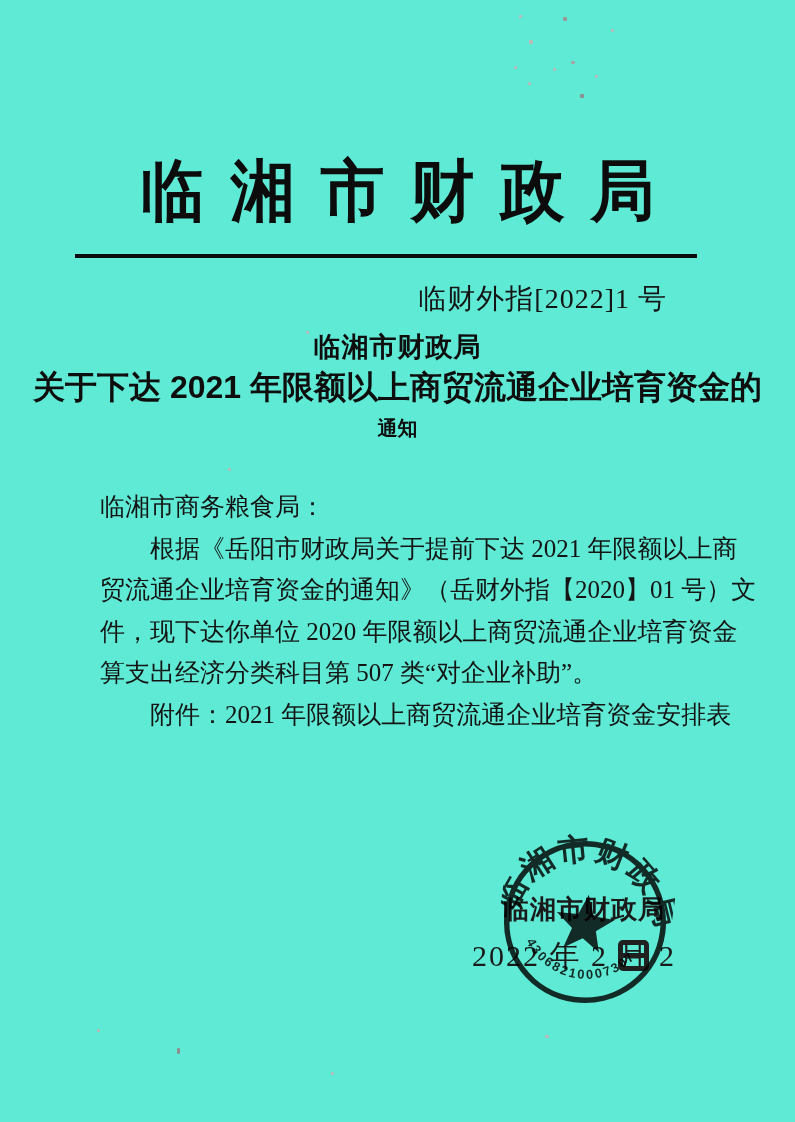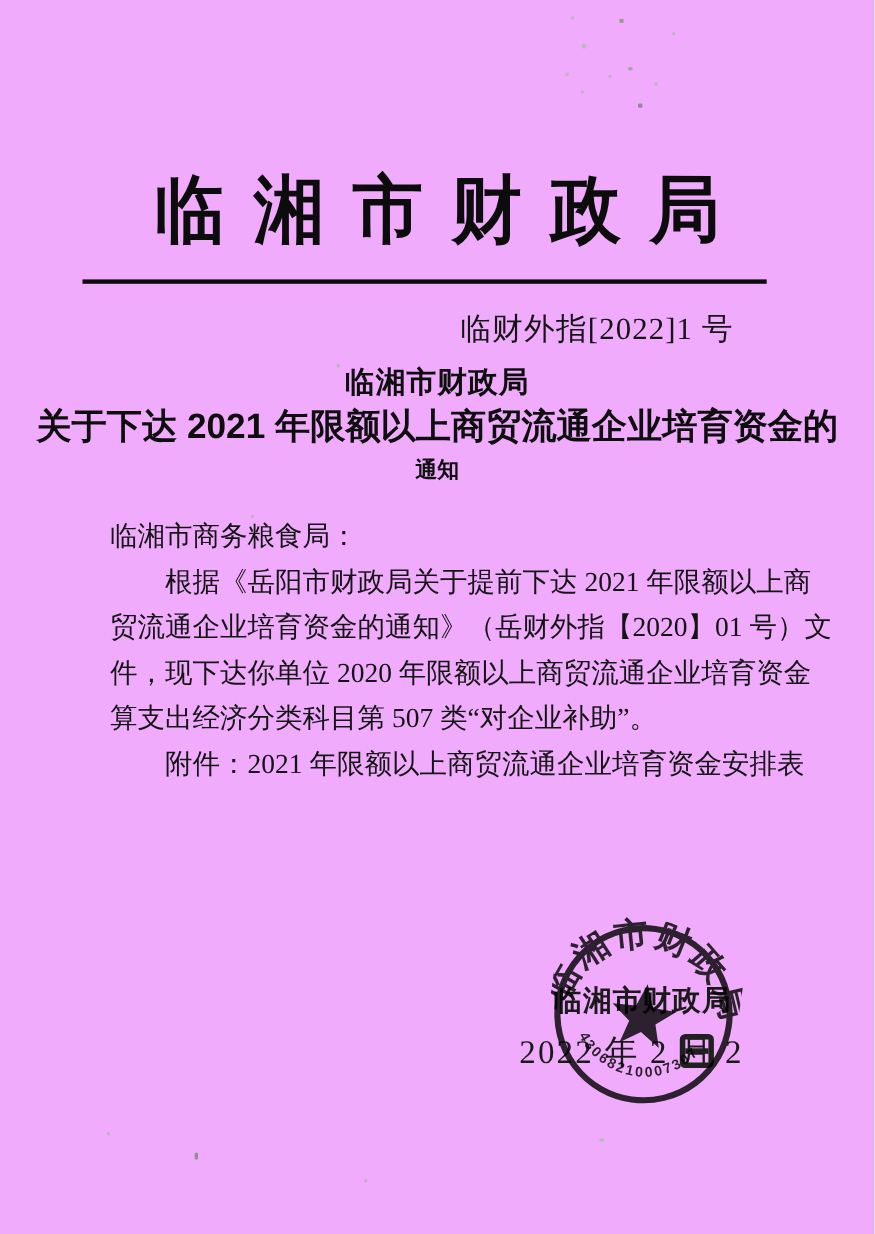--- a/index.html
+++ b/index.html
@@ -1,19 +1,19 @@
 <!DOCTYPE html>
 <html><head>
 <meta charset="utf-8">
 <style>
   * { margin:0; padding:0; box-sizing:border-box; }
   html,body { background:#e8e8e8; }
   .page {
     position:relative; width:795px; height:1122px; margin:0 auto;
-    background:#f0abfc; color:#161616; overflow:hidden;
+    background:#5eead4; color:#161616; overflow:hidden;
     font-family:"Liberation Serif","DejaVu Serif",serif;
   }
   .agency-head {
     position:absolute; top:148px; left:0; right:0;
     text-align:center; font-family:"Liberation Sans","DejaVu Sans",sans-serif;
     font-weight:900; font-size:64px; letter-spacing:26px; padding-left:26px;
     color:#0c0c0c; transform:scaleY(1.05);
   }
   .rule { position:absolute; top:254px; left:75px; width:622px; height:4px; background:#0d0d0d; }
   .doc-number {
@@ -21,21 +21,21 @@
     font-size:28px; letter-spacing:1px; color:#141414;
   }
   .title-block {
     position:absolute; top:327px; left:0; right:0; text-align:center;
     font-family:"Liberation Sans","DejaVu Sans",sans-serif; font-weight:bold; color:#0e0e0e;
   }
   .title-l1 { font-size:27px; line-height:40px; letter-spacing:1px; }
   .title-l2 { font-size:32px; line-height:41px; }
   .title-l3 { font-size:20px; line-height:41px; }
   .body-block {
-    position:absolute; top:467px; left:100px; width:614px;
+    position:absolute; top:486px; left:100px; width:614px;
     font-size:25px; line-height:41.5px; color:#141414;
   }
   .body-line { white-space:nowrap; }
   .indent { text-indent:50px; }
   .signature {
     position:absolute; left:503px; top:892px;
     font-size:26px; font-weight:bold; letter-spacing:1px; color:#1a1a1a;
   }
   .sign-date {
     position:absolute; left:472px; top:936px;

